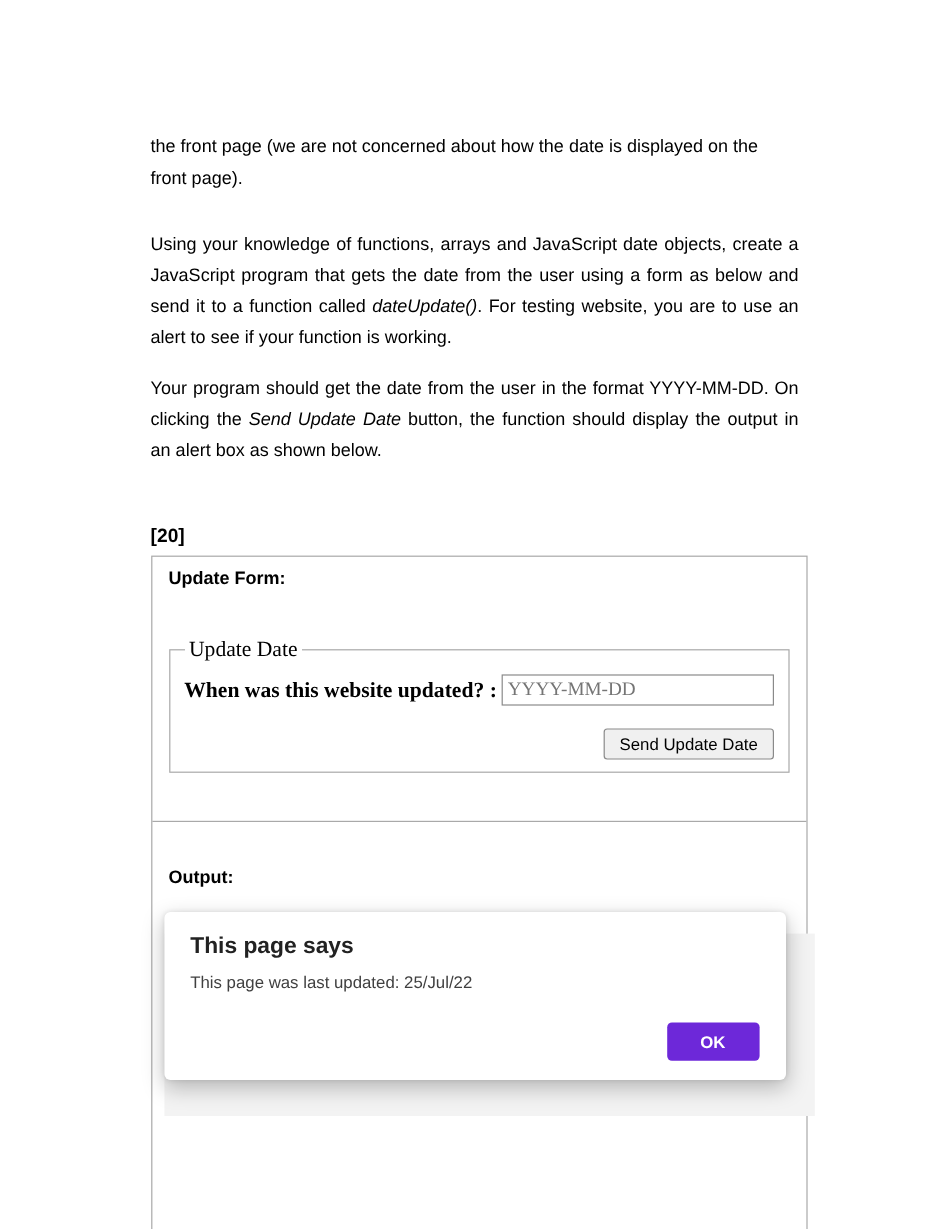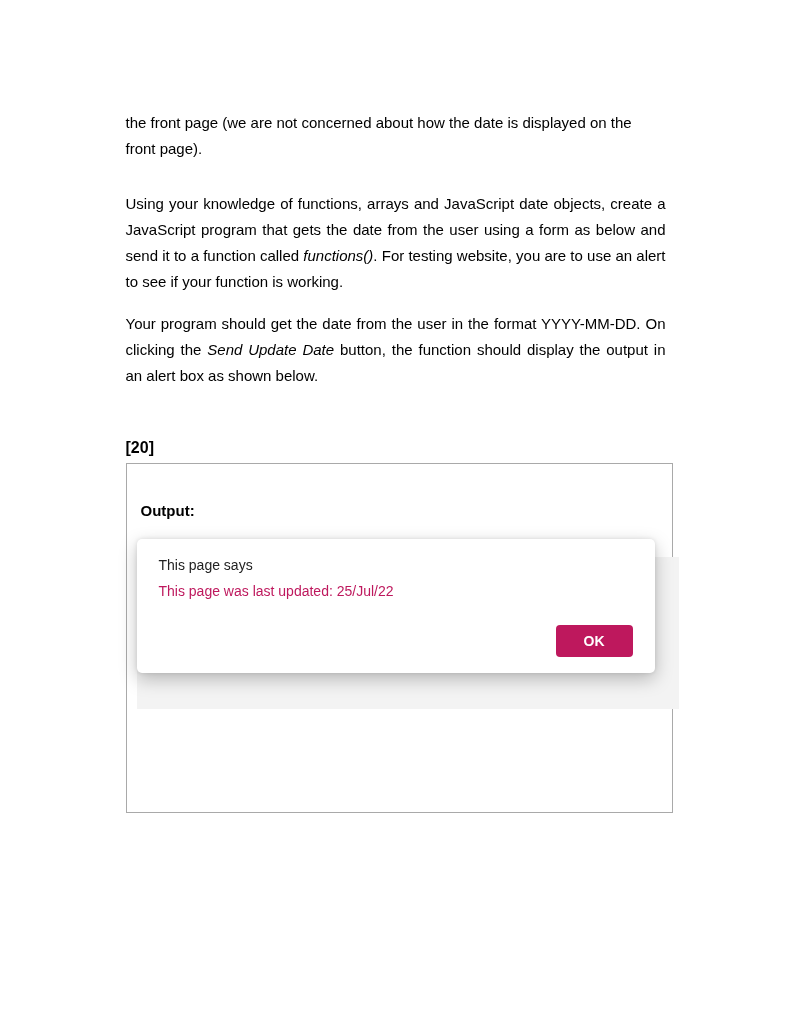--- a/index.html
+++ b/index.html
@@ -108,64 +108,76 @@
     top:75px;
     width:518px;
     background:#fff;
     border-radius:5px;
     box-shadow:0 6px 18px rgba(0,0,0,0.25),0 0 4px rgba(0,0,0,0.1);
     padding:18px 22px 16px 22px;
     box-sizing:border-box;
   }
   .alert-title{
     font-family:"Segoe UI",Arial,sans-serif;
-    font-weight:400;
-    font-size:14px;
+    font-weight:700;
+    font-size:19px;
     color:#222;
     margin-bottom:10px;
   }
   .alert-msg{
     font-family:"Segoe UI",Arial,sans-serif;
     font-size:14px;
-    color:#be185d;
+    color:#404040;
     margin-bottom:26px;
   }
   .ok-btn{
     display:block;
     margin-left:auto;
-    background:#be185d;
+    background:#6d28d9;
     color:#fff;
     border:none;
     border-radius:4px;
     font-family:"Segoe UI",Arial,sans-serif;
     font-size:14px;
     font-weight:600;
     padding:8px 28px;
     cursor:pointer;
   }
 </style>
 </head>
 <body>
 
 <div class="page">
 
   <p class="body-text">the front page (we are not concerned about how the date is displayed on the front page).</p>
 
   <p class="body-text justify" style="margin-top:28px;">
-    <span>Using your knowledge of functions, arrays and JavaScript date objects, create a JavaScript program that gets the date from the user using a form as below and send it to a function called </span><span class="italic">functions()</span><span>. For testing website, you are to use an alert to see if your function is working.</span>
+    <span>Using your knowledge of functions, arrays and JavaScript date objects, create a JavaScript program that gets the date from the user using a form as below and send it to a function called </span><span class="italic">dateUpdate()</span><span>. For testing website, you are to use an alert to see if your function is working.</span>
   </p>
 
   <p class="body-text justify" style="margin-top:0;">
     <span>Your program should get the date from the user in the format YYYY-MM-DD. On clicking the </span><span class="italic">Send Update Date</span><span> button, the function should display the output in an alert box as shown below.</span>
   </p>
 
   <div class="marks">[20]</div>
 
   <div class="panel">
 
+    <div class="panel-top">
+      <div class="panel-title">Update Form:</div>
+
+      <fieldset>
+        <legend>Update Date</legend>
+        <div class="prompt-row">
+          <span>When was this website updated? :</span>
+          <input type="text" class="date-input" placeholder="YYYY-MM-DD" style="">
+        </div>
+        <button class="send-btn">Send Update Date</button>
+      </fieldset>
+    </div>
 
     <div class="panel-bottom">
       <div class="output-title">Output:</div>
 
       <div class="behind-bar"></div>
 
       <div class="alert-box">
         <div class="alert-title">This page says</div>
         <div class="alert-msg">This page was last updated: 25/Jul/22</div>
         <button class="ok-btn">OK</button>

